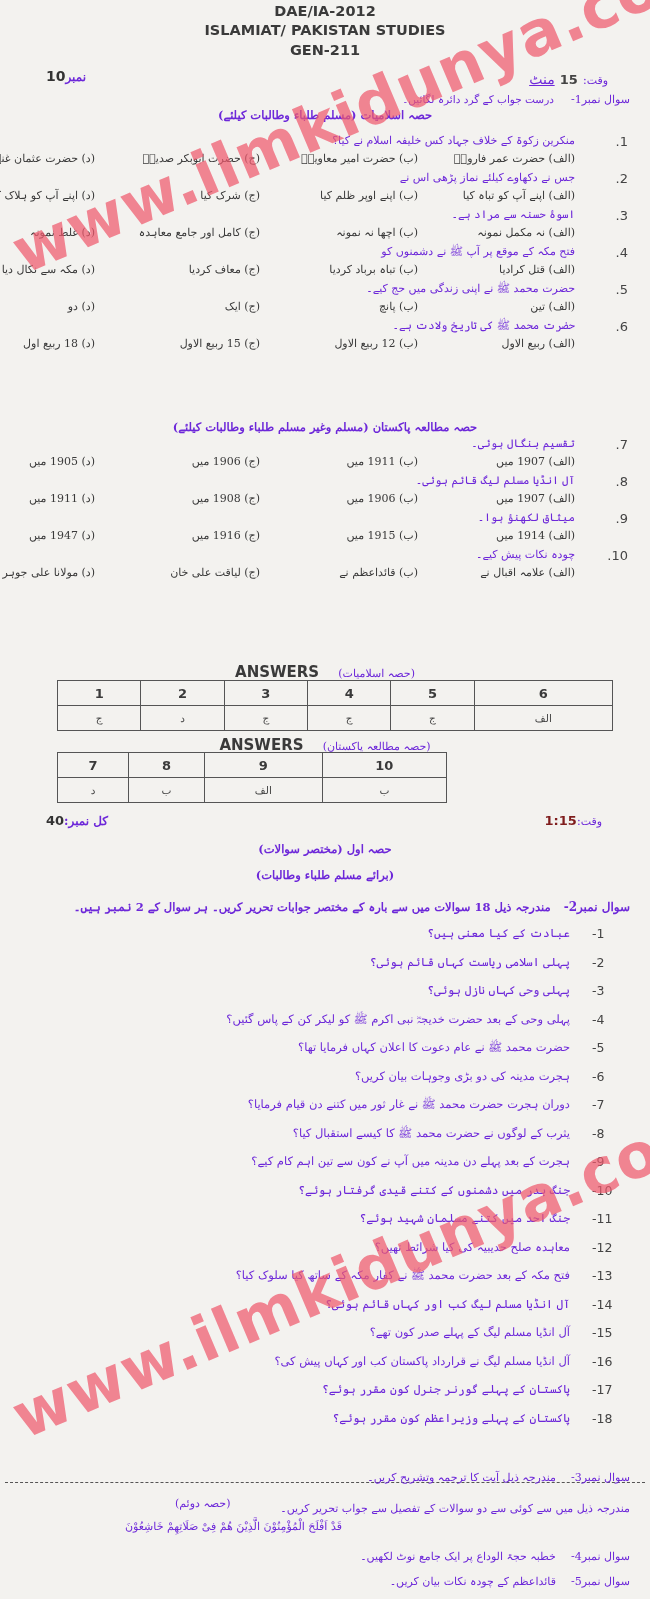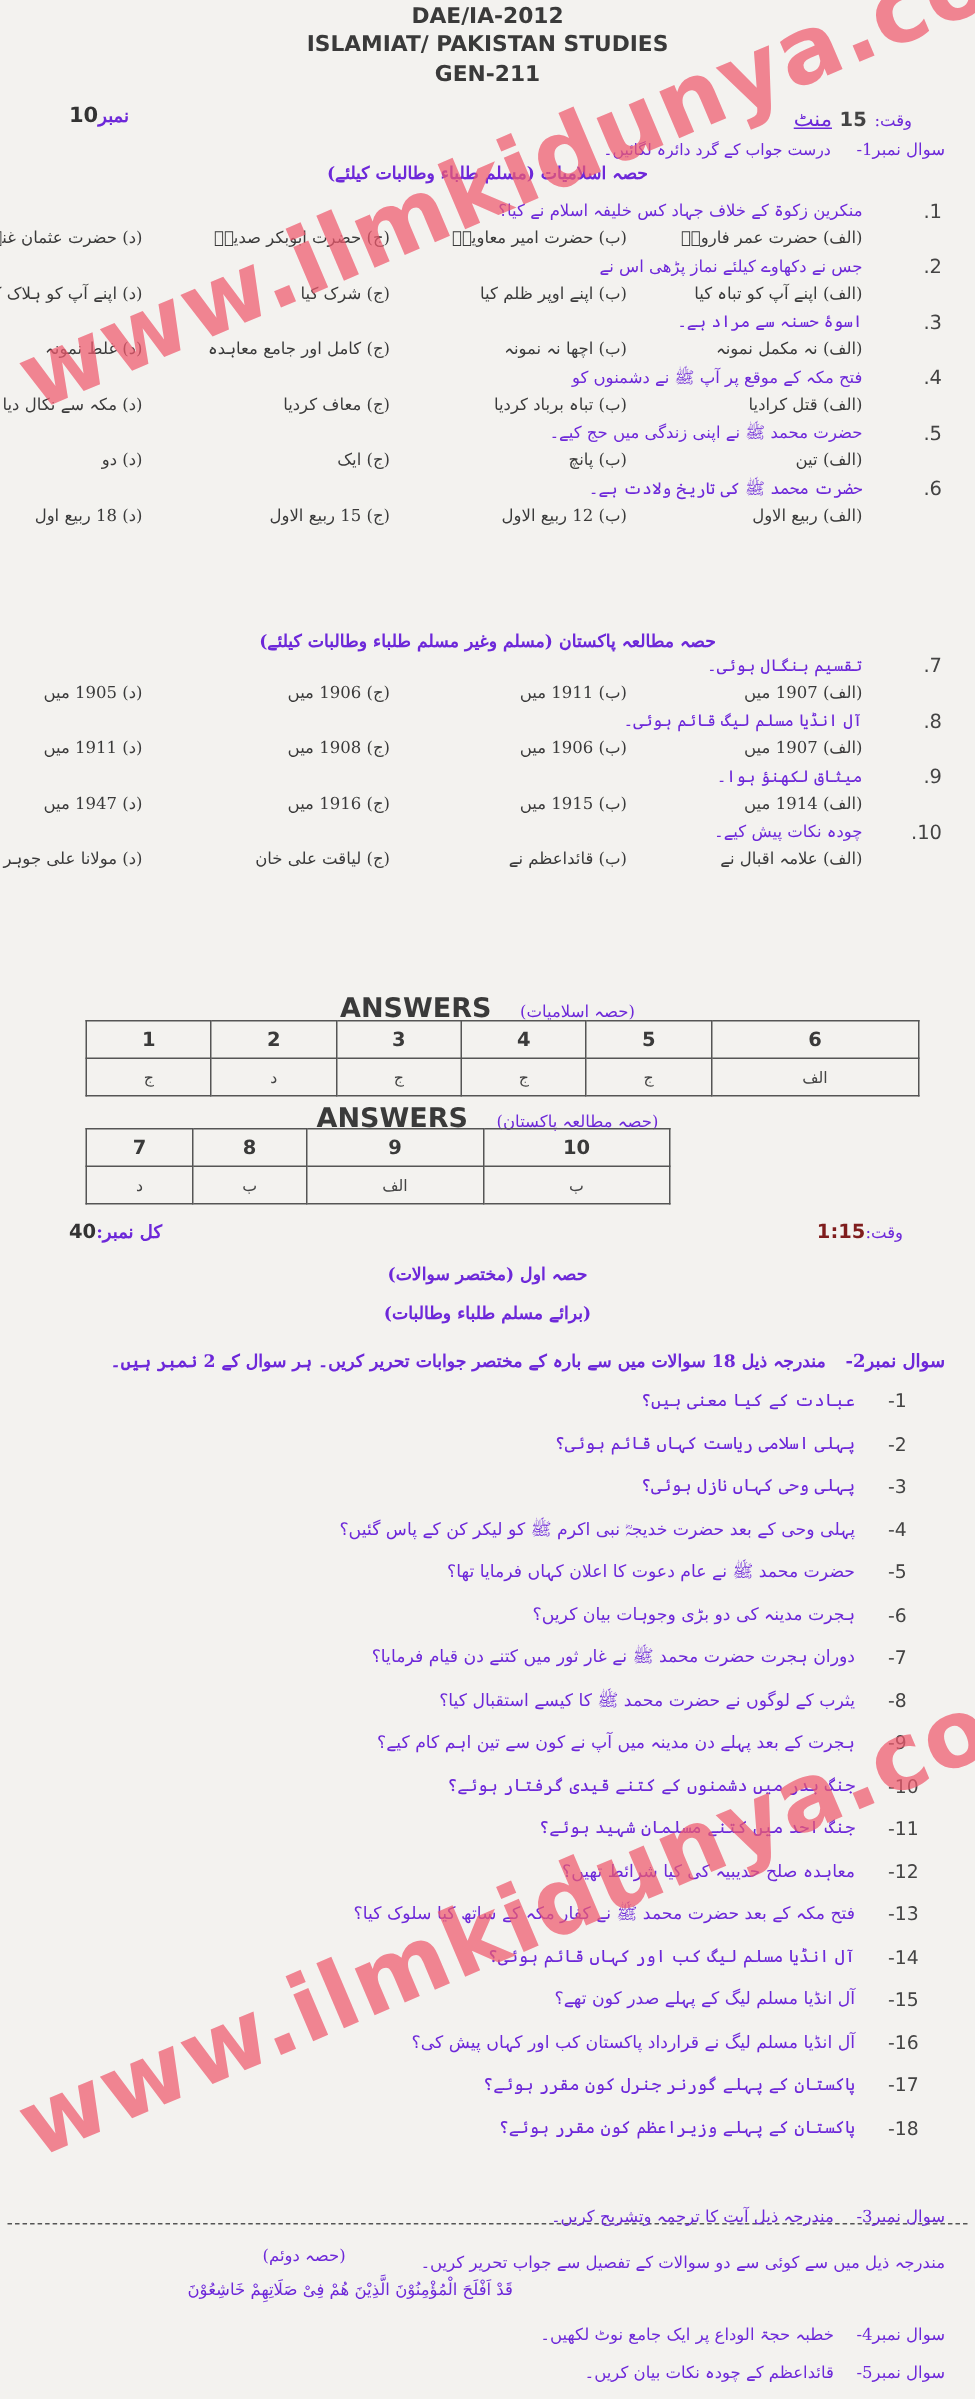--- a/index.html
+++ b/index.html
@@ -15,21 +15,21 @@
   .q-row { position:absolute; left:0; width:650px; height:18px; }
   .q-text { position:absolute; right:75px; font-size:11px; top:0; }
   .q-num { position:absolute; right:22px; top:0; direction:ltr; }
   .opt-row { position:absolute; left:0; width:650px; height:18px; }
   .opt { position:absolute; font-size:11px; top:0; direction:rtl; white-space:nowrap; font-family:"DejaVu Serif", serif; color:#3a3a3a; }
   .sec-title { left:0; width:650px; text-align:center; font-size:11.5px; font-weight:bold; }
   table.ans { position:absolute; border-collapse:collapse; }
   table.ans td { border:1.5px solid #555; text-align:center; height:22px; font-size:13px; }
   table.ans tr.h td { font-family:"DejaVu Sans", sans-serif; font-weight:bold; color:#3a3a3a; }
   table.ans tr.v td { font-family:"DejaVu Serif", serif; font-size:10.5px; color:#444; }
-  .ans-title { font-family:"DejaVu Sans", sans-serif; font-weight:bold; font-size:18px; color:#3a3a3a; }
+  .ans-title { font-family:"DejaVu Sans", sans-serif; font-weight:bold; font-size:15px; color:#3a3a3a; }
   .sq-row { position:absolute; left:0; width:650px; height:22px; }
   .sq-num { position:absolute; right:22px; width:36px; text-align:left; direction:ltr; font-size:12.5px; font-family:"DejaVu Sans", sans-serif; color:#444; }
   .sq-text { position:absolute; right:80px; font-size:11.5px; }
   .watermark {
     position:absolute; color:#f05a6e; opacity:0.72; font-family:"DejaVu Sans", sans-serif;
     font-weight:bold; font-size:62px; white-space:nowrap; transform-origin:left bottom; pointer-events:none;
     letter-spacing:1px;
   }
   .dash { left:5px; width:640px; border-top:1.5px dashed #555; }
 </style>

